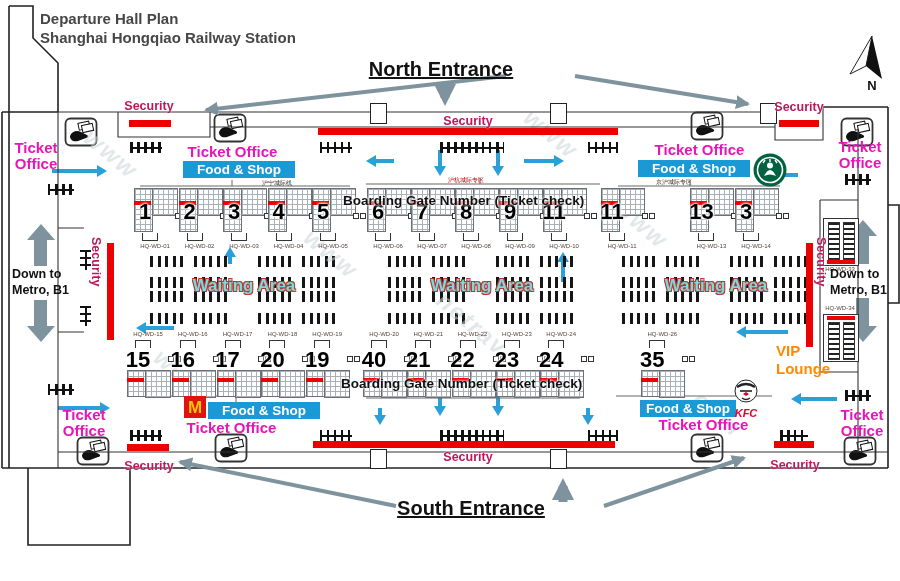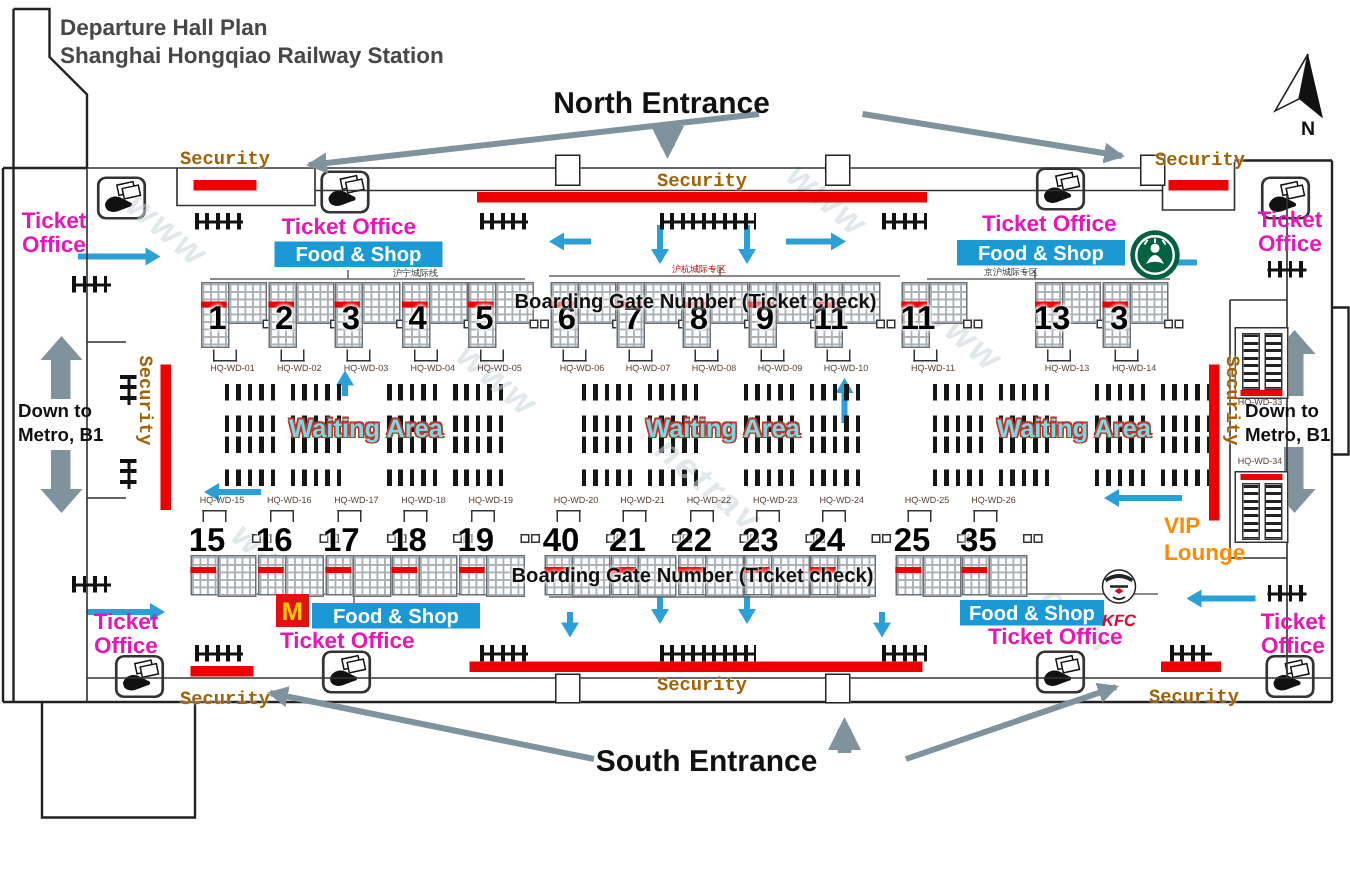--- a/index.html
+++ b/index.html
@@ -10,23 +10,23 @@
   .door{position:absolute;background:#fff;border:1.2px solid #222;z-index:3;}
   .redbar{position:absolute;background:#ec0000;z-index:3;}
   .turn{position:absolute;z-index:3;background:
         linear-gradient(#111,#111) 0 50%/100% 2px no-repeat,
         repeating-linear-gradient(90deg,#111 0 2.5px,transparent 2.5px 7px);}
   .turn.vert{background:
         linear-gradient(90deg,#111,#111) 50% 0/2px 100% no-repeat,
         repeating-linear-gradient(#111 0 2.5px,transparent 2.5px 7px);}
   .title{position:absolute;left:40px;top:10px;z-index:6;color:#474747;font-weight:bold;
          font-size:15px;line-height:1.25;}
-  .entr{position:absolute;z-index:6;color:#111;font-weight:bold;font-size:20px;text-align:center;}
-  .seclabel{position:absolute;z-index:5;color:#a16207;font-weight:bold;font-size:12.5px;text-align:center;
-            text-shadow:0 0 2px #fff;font-family:Liberation Mono, monospace;}
+  .entr{position:absolute;z-index:6;color:#111;font-weight:bold;font-size:20px;text-align:center;text-decoration:underline;}
+  .seclabel{position:absolute;z-index:5;color:#be185d;font-weight:bold;font-size:12.5px;text-align:center;
+            text-shadow:0 0 2px #fff;}
   .seclabel.vert{writing-mode:vertical-rl;text-align:left;}
   .tlabel{position:absolute;z-index:6;color:#e816b8;font-weight:bold;font-size:15px;
           line-height:1.08;white-space:pre-line;text-align:center;}
   .fsbanner{position:absolute;z-index:5;background:#1b99d5;color:#fff;font-weight:bold;
             font-size:13.5px;text-align:center;height:17px;line-height:17px;}
   .boarding{position:absolute;z-index:6;font-size:13.5px;font-weight:bold;color:#111;
             white-space:nowrap;text-shadow:0 0 3px #fff,0 0 3px #fff;}
   .metro{position:absolute;z-index:6;font-size:12.5px;font-weight:bold;color:#111;
          white-space:pre-line;line-height:1.3;}
   .viplabel{position:absolute;left:776px;top:342px;z-index:6;color:#ff8a00;font-weight:bold;
@@ -603,21 +603,21 @@
       <div class="code">HQ-WD-17</div>
       <div class="dots">
         <i></i>
         <i></i>
       </div>
     </div>
     <div class="abs gate botr" style="left: 260.4px; top: 333px; width: 44px; height: 64px;">
       <div class="gA grid"></div>
       <div class="gR"></div>
       <div class="gB grid"></div>
-      <div class="num">18</div>
+      <div class="num">20</div>
       <div class="ubr"></div>
       <div class="code">HQ-WD-18</div>
       <div class="dots">
         <i></i>
         <i></i>
       </div>
     </div>
     <div class="abs gate botr" style="left: 305.2px; top: 333px; width: 44px; height: 64px;">
       <div class="gA grid"></div>
       <div class="gR"></div>
@@ -683,32 +683,20 @@
       <div class="gR"></div>
       <div class="gB grid"></div>
       <div class="num">24</div>
       <div class="ubr"></div>
       <div class="code">HQ-WD-24</div>
       <div class="dots">
         <i></i>
         <i></i>
       </div>
     </div>
-    <div class="abs gate botr" style="left: 596px; top: 333px; width: 44px; height: 64px;">
-      <div class="gA grid"></div>
-      <div class="gR"></div>
-      <div class="gB grid"></div>
-      <div class="num">25</div>
-      <div class="ubr"></div>
-      <div class="code">HQ-WD-25</div>
-      <div class="dots">
-        <i></i>
-        <i></i>
-      </div>
-    </div>
     <div class="abs gate botr" style="left: 640.3px; top: 333px; width: 44px; height: 64px;">
       <div class="gA grid"></div>
       <div class="gR"></div>
       <div class="gB grid"></div>
       <div class="num">35</div>
       <div class="ubr"></div>
       <div class="code">HQ-WD-26</div>
       <div class="dots">
         <i></i>
         <i></i>

